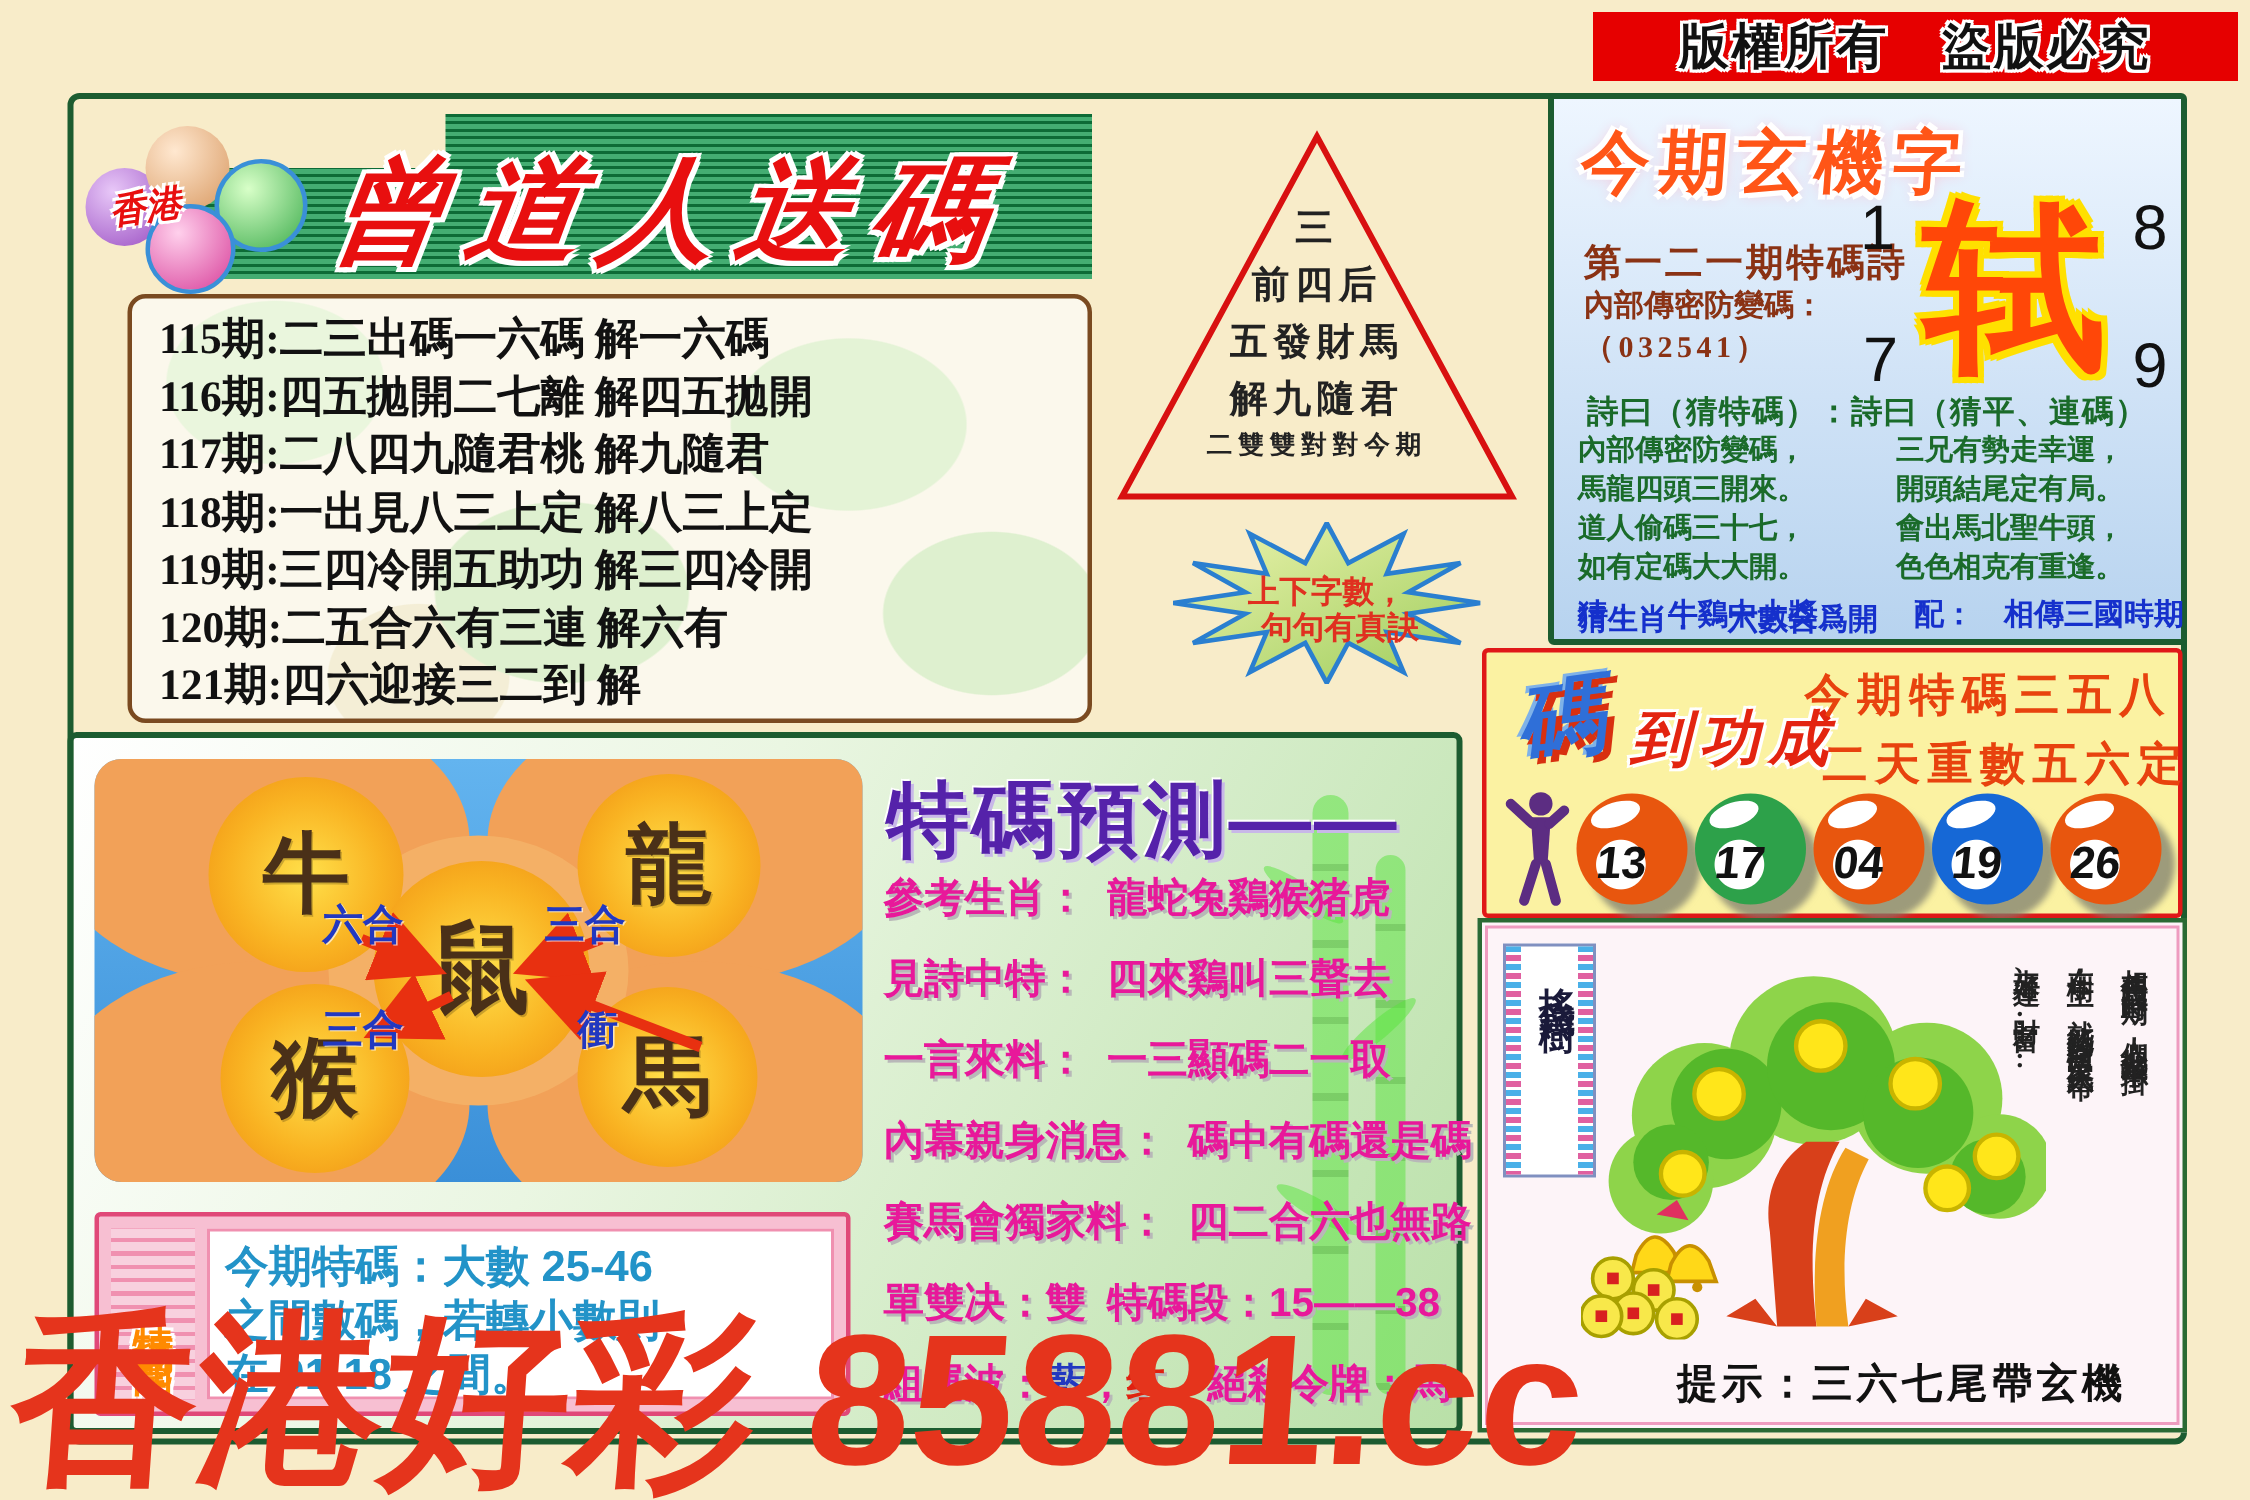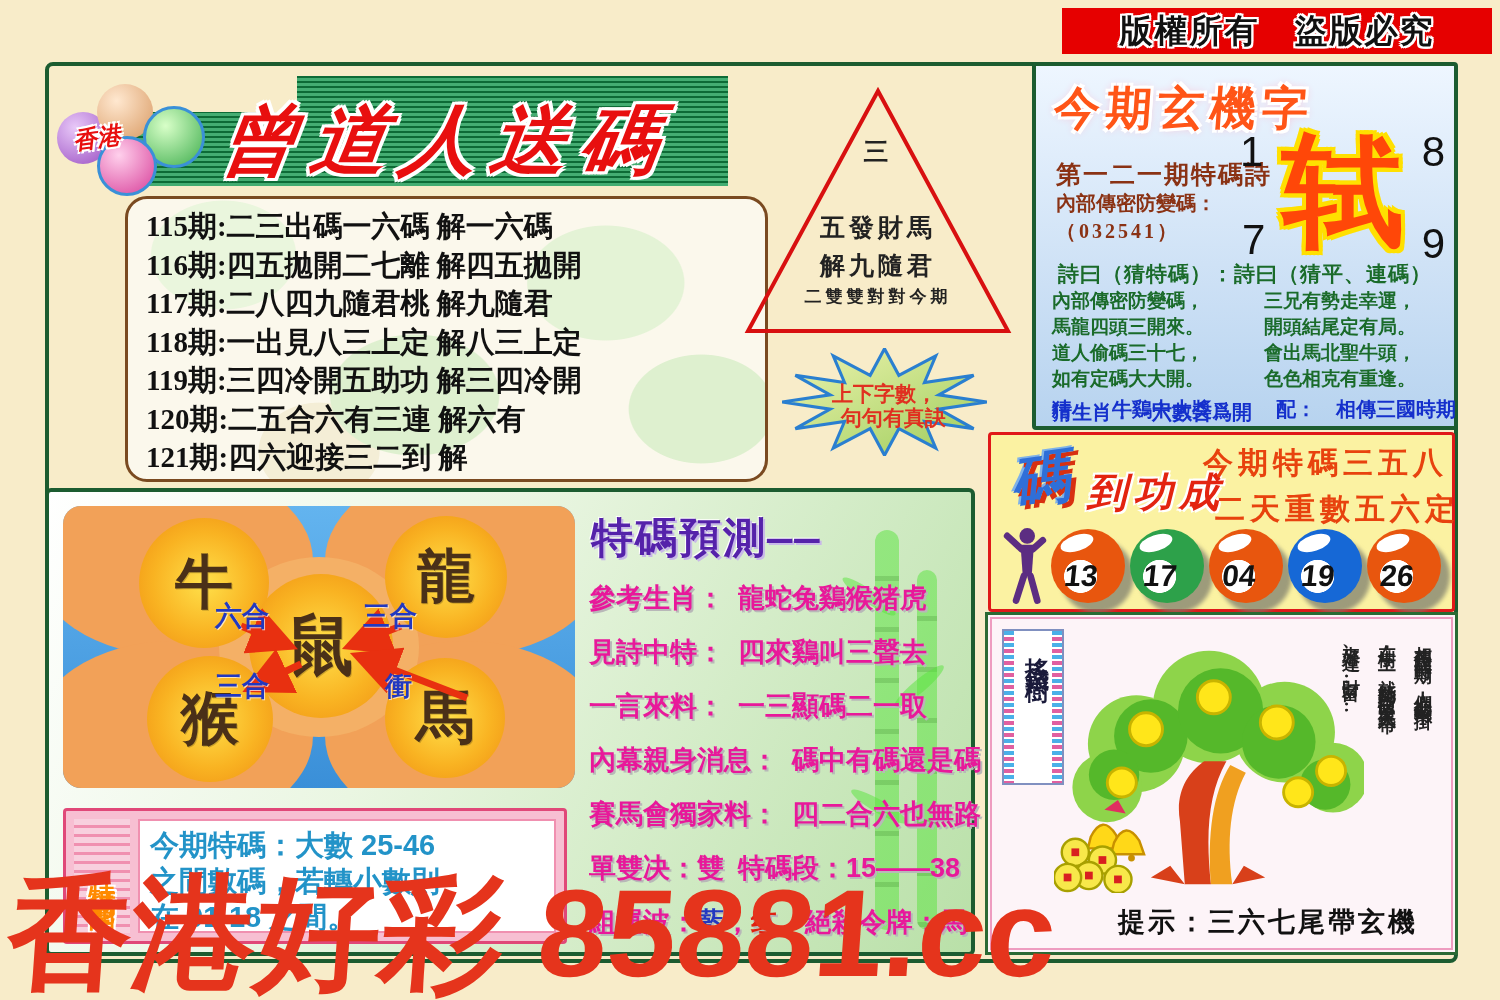--- a/index.html
+++ b/index.html
@@ -16,29 +16,29 @@
   
   .banner{background:repeating-linear-gradient(180deg,#0d6b36 0 2px,#44ad72 2px 5px);}
   .banner-notch{background:#f8ecc9;}
   .main-title{color:#e80f0f;font-weight:bold;font-style:italic;font-size:76px;letter-spacing:14px;
     transform:skewX(-8deg);white-space:nowrap;
     text-shadow:-3px -3px 0 #fff,3px -3px 0 #fff,-3px 3px 0 #fff,3px 3px 0 #fff,0 3px 0 #fff,0 -3px 0 #fff,3px 0 0 #fff,-3px 0 0 #fff;}
   .logo-ball{border-radius:50%;position:absolute;}
   .logo-text{color:#e80f0f;font-weight:bold;font-size:24px;font-style:italic;
     text-shadow:-2px -2px 0 #fff,2px -2px 0 #fff,-2px 2px 0 #fff,2px 2px 0 #fff;}
   
-  .list-box{border:3px solid #7a4a20;border-radius:22px;
+  .list-box{border:3px solid #7a4a20;border-radius:12px;
     background:
       radial-gradient(120px 90px at 15% 20%, #eaf6dd 0 60%, transparent 61%),
       radial-gradient(140px 100px at 45% 70%, #def0cf 0 60%, transparent 61%),
       radial-gradient(130px 95px at 75% 30%, #e4f3d6 0 60%, transparent 61%),
       radial-gradient(120px 90px at 90% 75%, #def0cf 0 60%, transparent 61%),
       radial-gradient(100px 80px at 30% 90%, #f4eed6 0 60%, transparent 61%),
       #fbf8ec;
-    padding:8px 0 0 18px;margin-left:40px;}
+    padding:8px 0 0 18px;}
   .period-row{font-family:"Liberation Serif",serif;font-weight:bold;font-size:29px;color:#111;
     line-height:38.5px;white-space:nowrap;}
   
   .tri-line{position:absolute;left:0;right:0;text-align:center;color:#222;font-weight:bold;
     font-family:"Liberation Serif",serif;letter-spacing:4px;}
   
   .star-text{position:absolute;left:0;right:0;text-align:center;color:#e03020;font-weight:bold;
     font-size:21px;font-family:"Liberation Serif",serif;}
   
   .mystery{border:4px solid #1c5c30;border-radius:4px;
@@ -83,22 +83,22 @@
   
   .zodiac{border-radius:18px;background:linear-gradient(180deg,#63b4ef 0%,#3a8fd8 100%);overflow:hidden;}
   .lobe{position:absolute;background:#f2a158;border-radius:50%;}
   .glow-circle{position:absolute;border-radius:50%;background:radial-gradient(circle,#ffe04a 0%,#f9b322 55%,#ef8e12 100%);
     display:flex;align-items:center;justify-content:center;}
   .animal-char{font-family:"Liberation Serif",serif;font-weight:bold;color:#4a3018;
     text-shadow:1px 1px 0 #00000033;}
   .relation{position:absolute;color:#2238c0;font-weight:bold;font-size:27px;
     font-family:"Liberation Serif",serif;text-shadow:1px 1px 0 #ffffffaa;}
   
-  .pred-title{color:#5522aa;font-weight:bold;font-size:42px;letter-spacing:2px;
-    text-shadow:2px 2px 0 #c8b8e8,-1px -1px 0 #fff;font-family:Liberation Mono, monospace;}
+  .pred-title{color:#5522aa;font-weight:bold;font-size:55px;letter-spacing:2px;
+    text-shadow:2px 2px 0 #c8b8e8,-1px -1px 0 #fff;}
   .pred-line{position:absolute;white-space:nowrap;color:#e8189a;font-weight:bold;font-size:27px;
     text-shadow:2px 2px 0 #b8b8b8;}
   .pred-label{margin-right:14px;}
   .blue-word{color:#2238c0;} .red-word{color:#e02010;}
   .bamboo{position:absolute;border-radius:12px;opacity:.5;
     background:repeating-linear-gradient(180deg,#57e33b 0 46px,#2fb515 46px 51px);}
   .leaf{position:absolute;width:64px;height:13px;border-radius:50%;background:#57e33b;opacity:.5;}
   
   .range{background:#f7bfd2;border:3px solid #e04878;border-radius:4px;}
   .range-strip{position:absolute;left:8px;top:8px;bottom:8px;width:56px;
@@ -145,20 +145,21 @@
     <div class="period-row">119期:三四冷開五助功 解三四冷開</div>
     <div class="period-row">120期:二五合六有三連 解六有</div>
     <div class="period-row">121期:四六迎接三二到 解</div>
   </div>
 
   <div class="abs" style="left:742px;top:85px;width:272px;height:252px;">
     <svg width="272" height="252" viewBox="0 0 272 252">
       <polygon points="136,6 6,246 266,246" fill="none" stroke="#d81010" stroke-width="4"></polygon>
     </svg>
     <div class="tri-line" style="top:50px;font-size:25px;">三</div>
+    <div class="tri-line" style="top:88px;font-size:25px;">前四后</div>
     <div class="tri-line" style="top:126px;font-size:25px;">五發財馬</div>
     <div class="tri-line" style="top:164px;font-size:25px;">解九隨君</div>
     <div class="tri-line" style="top:200px;font-size:17px;">二雙雙對對今期</div>
   </div>
 
   <div class="abs" style="left:782px;top:348px;width:205px;height:108px;">
     <svg width="205" height="108" viewBox="0 0 200 104">
       <defs>
           <linearGradient id="sg" x1="0" y1="0" x2="1" y2="1">
         <stop offset="0" stop-color="#eef4b0"></stop>

